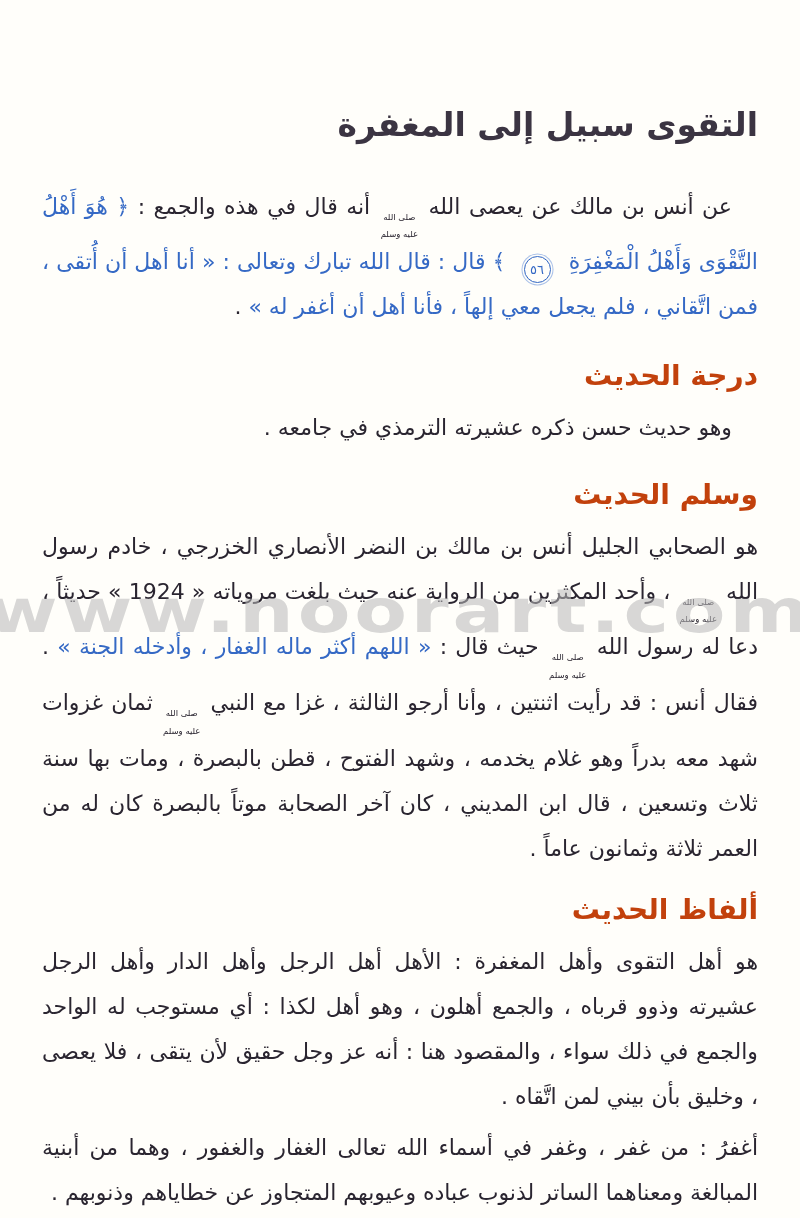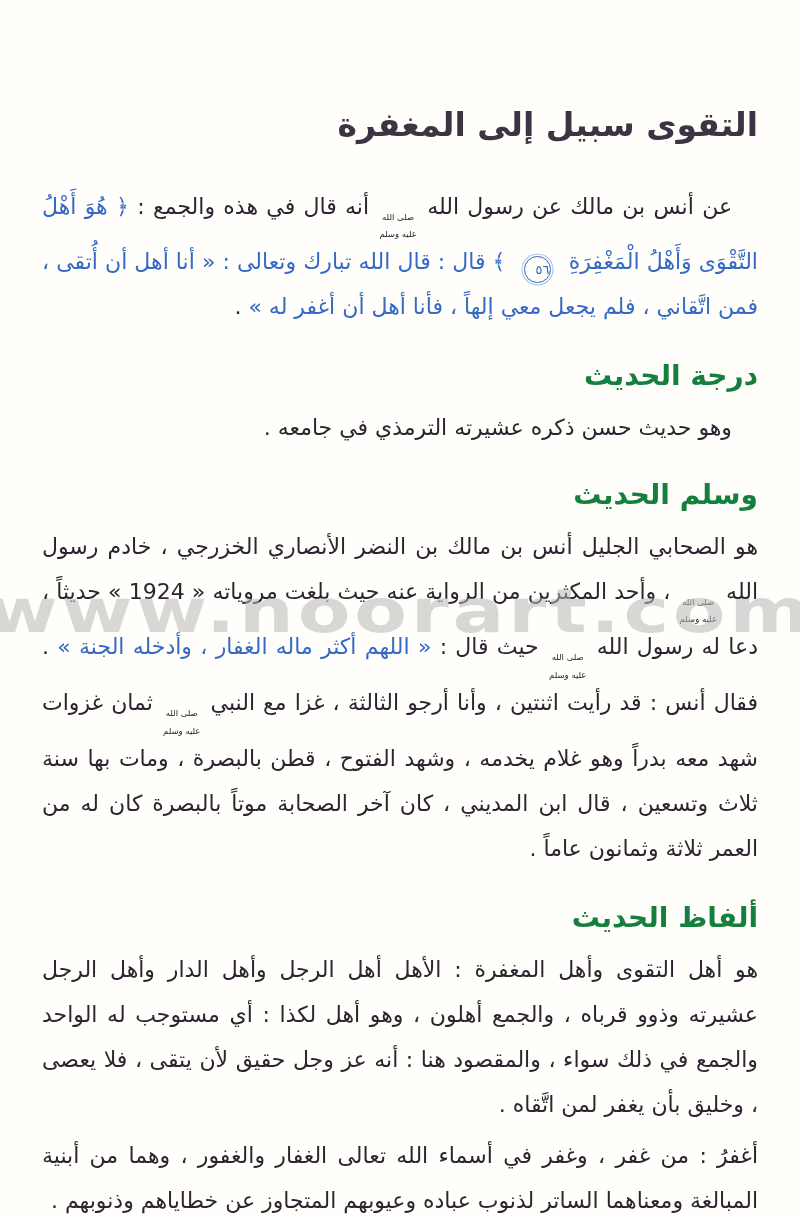--- a/index.html
+++ b/index.html
@@ -27,42 +27,42 @@
     line-height:45px;
     text-align:justify;
     margin:0;
   }
   .indent{text-indent:26px;}
   #p-intro{margin-top:34px;}
   .sec-heading{
     font-size:28px;
     line-height:1.2;
     font-weight:bold;
-    color:#15803d;
+    color:#c2410c;
     margin:28px 0 12px 0;
   }
   #h-grade{margin-top:30px;}
-  #h-vocab{margin-top:30px;}
+  #h-vocab{margin-top:22px;}
   .blue{color:#3569c5;}
   .saw{
     display:inline-flex;
     flex-direction:column;
     text-align:center;
     font-size:8.5px;
     line-height:1.05;
     vertical-align:-6px;
     margin:0 2px;
     color:#2a2530;
     text-indent:0;
     gap:9px;
   }
   .ayah-badge{
     display:inline-flex;
     align-items:center;
-    justify-content:flex-start;
+    justify-content:center;
     width:25px;height:25px;
     border:1.5px solid #3569c5;
     border-radius:50%;
     box-shadow:0 0 0 1.5px #fffefa, 0 0 0 2.5px #a9c0e8;
     font-size:13px;
     color:#3569c5;
     vertical-align:-5px;
     margin:0 11px;
     text-indent:0;
   }
@@ -89,21 +89,21 @@
 
 <div class="page">
 
   <div class="watermark">www.noorart.com</div>
 
   <div class="content">
 
     <h1 class="title">التقوى سبيل إلى المغفرة</h1>
 
     <p class="para indent" id="p-intro">
-      <span>عن أنس بن مالك عن رسول الله </span><span class="saw">
+      <span>عن أنس بن مالك عن يعصى الله </span><span class="saw">
           <span>صلى الله</span>
           <span>عليه وسلم</span>
         </span><span> أنه قال في هذه والجمع : </span><span class="blue">﴿ هُوَ أَهْلُ التَّقْوَى وَأَهْلُ الْمَغْفِرَةِ </span><span class="ayah-badge">
           <span>٥٦</span>
         </span><span class="blue"> ﴾ </span><span class="blue">قال : قال الله تبارك وتعالى : « أنا أهل أن أُتقى ، فمن اتَّقاني ، فلم يجعل معي إلهاً ، فأنا أهل أن أغفر له »</span><span> .</span>
     </p>
 
     <h2 class="sec-heading" id="h-grade">درجة الحديث</h2>
     <p class="para indent">
       <span>وهو حديث حسن ذكره عشيرته الترمذي في جامعه .</span>
@@ -118,20 +118,20 @@
           <span>صلى الله</span>
           <span>عليه وسلم</span>
         </span><span> حيث قال : </span><span class="blue">« اللهم أكثر ماله الغفار ، وأدخله الجنة »</span><span> . فقال أنس : قد رأيت اثنتين ، وأنا أرجو الثالثة ، غزا مع النبي </span><span class="saw">
           <span>صلى الله</span>
           <span>عليه وسلم</span>
         </span><span> ثمان غزوات شهد معه بدراً وهو غلام يخدمه ، وشهد الفتوح ، قطن بالبصرة ، ومات بها سنة ثلاث وتسعين ، قال ابن المديني ، كان آخر الصحابة موتاً بالبصرة كان له من العمر ثلاثة وثمانون عاماً .</span>
     </p>
 
     <h2 class="sec-heading" id="h-vocab">ألفاظ الحديث</h2>
     <p class="para">
-      <span>هو أهل التقوى وأهل المغفرة : الأهل أهل الرجل وأهل الدار وأهل الرجل عشيرته وذوو قرباه ، والجمع أهلون ، وهو أهل لكذا : أي مستوجب له الواحد والجمع في ذلك سواء ، والمقصود هنا : أنه عز وجل حقيق لأن يتقى ، فلا يعصى ، وخليق بأن يغفر لمن اتَّقاه .</span>
+      <span>هو أهل التقوى وأهل المغفرة : الأهل أهل الرجل وأهل الدار وأهل الرجل عشيرته وذوو قرباه ، والجمع أهلون ، وهو أهل لكذا : أي مستوجب له الواحد والجمع في ذلك سواء ، والمقصود هنا : أنه عز وجل حقيق لأن يتقى ، فلا يعصى ، وخليق بأن بيني لمن اتَّقاه .</span>
     </p>
     <p class="para" style="margin-top:6px;">
       <span>أغفرُ : من غفر ، وغفر في أسماء الله تعالى الغفار والغفور ، وهما من أبنية المبالغة ومعناهما الساتر لذنوب عباده وعيوبهم المتجاوز عن خطاياهم وذنوبهم .</span>
     </p>
 
   </div>
 </div>
 
 </body></html>

